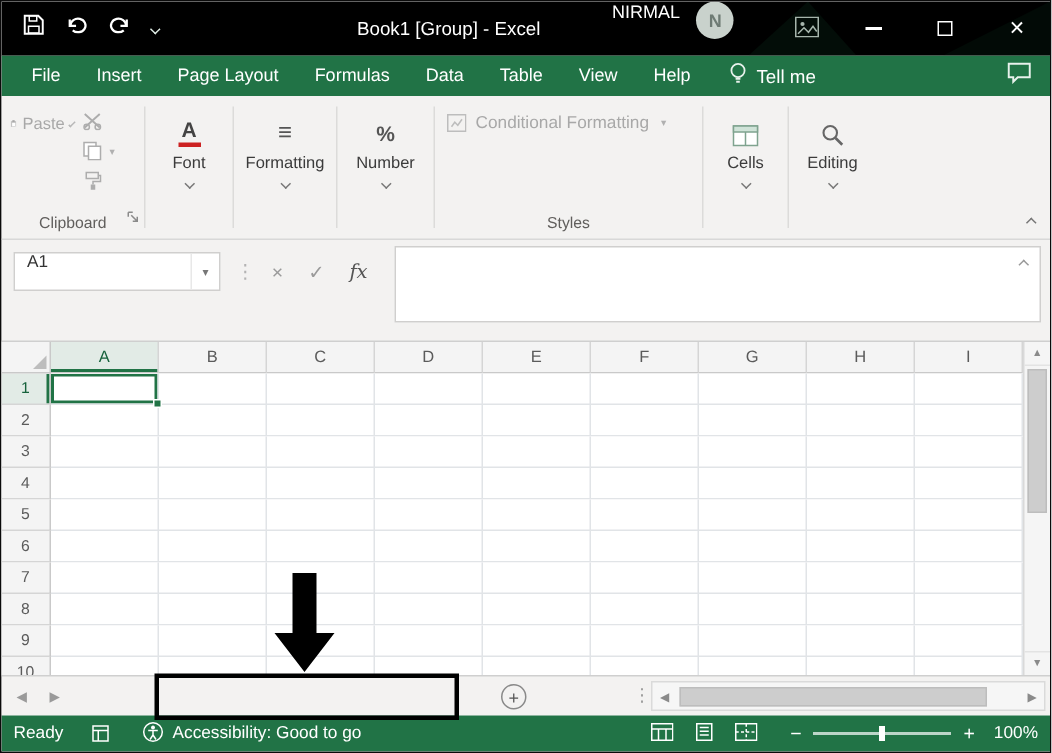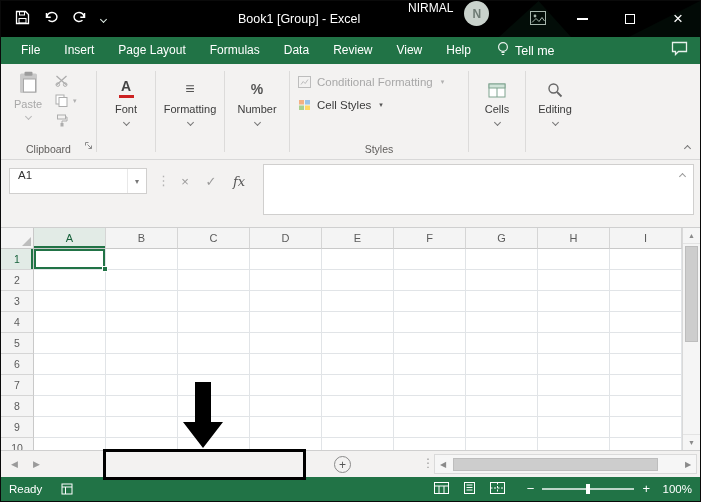--- a/index.html
+++ b/index.html
@@ -29,21 +29,21 @@
 .rtab{padding:0 12px;line-height:27px;font-size:12px;color:#fff}
 .rtab.active{background:#f3f2f1;color:#1e6b41;font-weight:bold}
 .tellme{display:flex;align-items:center;gap:6px;color:#fff;font-size:12.5px;margin-left:14px}
 .comment{margin-left:auto;margin-right:12px;display:flex;align-items:center}
 
 
 .ribbon{position:relative;height:96px;background:#f3f2f1;display:flex;align-items:stretch;border-bottom:1px solid #d8d8d8}
 .vsep{width:1px;background:#dcdbda;margin:7px 0}
 .rgroup{position:relative}
 .g-clip{width:95px}
-.paste{position:absolute;left:6px;top:7px;width:42px;display:flex;flex-direction:column;align-items:center;gap:4px;color:#a8a8a8;font-size:11px}
+.paste{position:absolute;left:6px;top:7px;width:42px;display:flex;flex-direction:row;align-items:center;gap:4px;color:#a8a8a8;font-size:11px}
 .paste .chev{border-color:#b8b8b8}
 .mini{position:absolute;left:54px;top:10px;display:flex;flex-direction:column;gap:7px}
 .mini-row{display:flex;align-items:center;gap:3px;height:13px}
 .drop{font-size:7px;color:#b0b0b0;margin-left:2px}
 .gfoot{position:absolute;left:0;right:0;bottom:4px;text-align:center;font-size:10.5px;color:#605e5c}
 .launcher{position:absolute;right:3px;bottom:5px}
 .collapsed{display:flex;flex-direction:column;align-items:center;padding-top:12px;gap:5px}
 .g-font{width:58px}.g-align{width:68px}.g-num{width:64px}.g-cells{width:56px}.g-edit{width:58px}
 .gicon{height:22px;display:flex;flex-direction:column;align-items:center;justify-content:flex-end}
 .glabel{font-size:11px;color:#3b3b3b}
@@ -164,21 +164,21 @@
       </div>
   </div>
 
   <div class="tabbar">
     <div style="display:flex">
         <div class="rtab">File</div>
         <div class="rtab">Insert</div>
         <div class="rtab">Page Layout</div>
         <div class="rtab">Formulas</div>
         <div class="rtab">Data</div>
-        <div class="rtab">Review</div>
+        <div class="rtab">Table</div>
         <div class="rtab">View</div>
         <div class="rtab">Help</div>
       </div>
     <div class="tellme">
       <span><svg width="12" height="16">
             <circle cx="6" cy="6" r="4.4" fill="none" stroke="#e8f1ec" stroke-width="1.2"></circle>
             <path d="M4.4 11.5 h3.2 M4.8 13.5 h2.4" stroke="#e8f1ec" stroke-width="1.2"></path>
           </svg></span>
       <span>Tell me</span>
     </div>
@@ -261,30 +261,20 @@
 
     <div class="rgroup g-styles">
       <div class="style-item">
         <svg width="13" height="12">
             <rect x="0.5" y="0.5" width="12" height="11" fill="none" stroke="#bdbdbd"></rect>
             <path d="M3 8.5 l2.2-3 2 2 2.8-4" stroke="#bdbdbd" fill="none"></path>
           </svg>
         <span>Conditional Formatting</span>
         <span class="drop">▾</span>
       </div>
-      <div class="style-item enabled">
-        <svg width="13" height="12">
-            <rect x="1" y="1" width="5" height="4.5" fill="#f4b183"></rect>
-            <rect x="7" y="1" width="5" height="4.5" fill="#9dc3e6"></rect>
-            <rect x="1" y="6.5" width="5" height="4.5" fill="#a9d18e"></rect>
-            <rect x="7" y="6.5" width="5" height="4.5" fill="#ffd966"></rect>
-          </svg>
-        <span>Cell Styles</span>
-        <span class="drop">▾</span>
-      </div>
       <div class="gfoot">Styles</div>
     </div>
     <div class="vsep"></div>
 
     <div class="rgroup collapsed g-cells">
       <div class="gicon">
           <svg width="18" height="15">
             <rect x="1" y="1" width="16" height="13" fill="#fff" stroke="#7fa38f"></rect>
             <rect x="1" y="1" width="16" height="4" fill="#cfe3d8" stroke="#7fa38f"></rect>
             <path d="M9 5 v9" stroke="#7fa38f"></path>
@@ -460,20 +450,28 @@
   </div>
 
   <div class="statusbar">
     <span class="sb-ready">Ready</span>
     <span class="sb-macro">
         <svg width="12" height="12">
           <rect x="1" y="1" width="10" height="10" fill="none" stroke="#fff"></rect>
           <path d="M1 4 h10 M4.5 4 v7" stroke="#fff"></path>
         </svg>
       </span>
+    <span class="sb-access">
+      <span><svg width="14" height="14">
+            <circle cx="7" cy="7" r="6.2" fill="none" stroke="#fff"></circle>
+            <circle cx="7" cy="4" r="1.3" fill="#fff"></circle>
+            <path d="M3.8 6 h6.4 M7 6 v3 M7 9 l-2 3 M7 9 l2 3" stroke="#fff" fill="none"></path>
+          </svg></span>
+      <span>Accessibility: Good to go</span>
+    </span>
     <span class="sb-views">
       <span><svg width="15" height="12">
             <rect x="0.5" y="0.5" width="14" height="11" fill="none" stroke="#fff"></rect>
             <path d="M0.5 4 h14 M5 4 v7.5 M10 4 v7.5" stroke="#fff"></path>
           </svg></span>
       <span><svg width="15" height="12">
             <rect x="2.5" y="0.5" width="10" height="11" fill="none" stroke="#fff"></rect>
             <path d="M4.5 3 h6 M4.5 5.5 h6 M4.5 8 h6" stroke="#fff"></path>
           </svg></span>
       <span><svg width="15" height="12">

